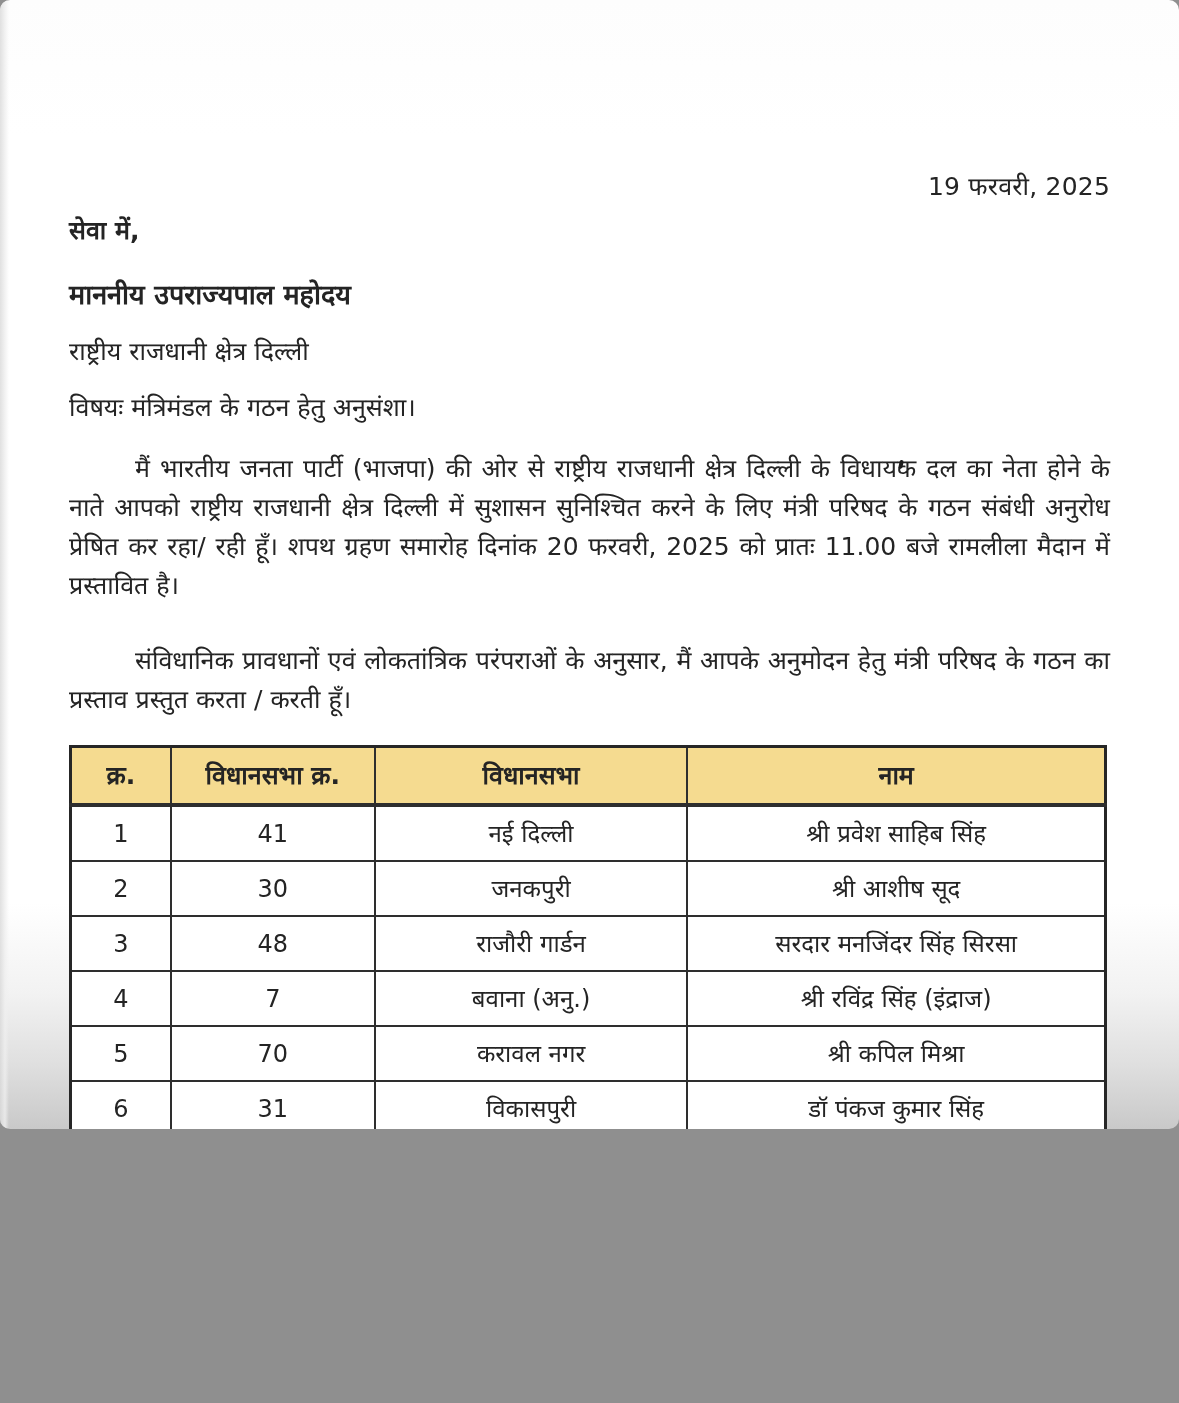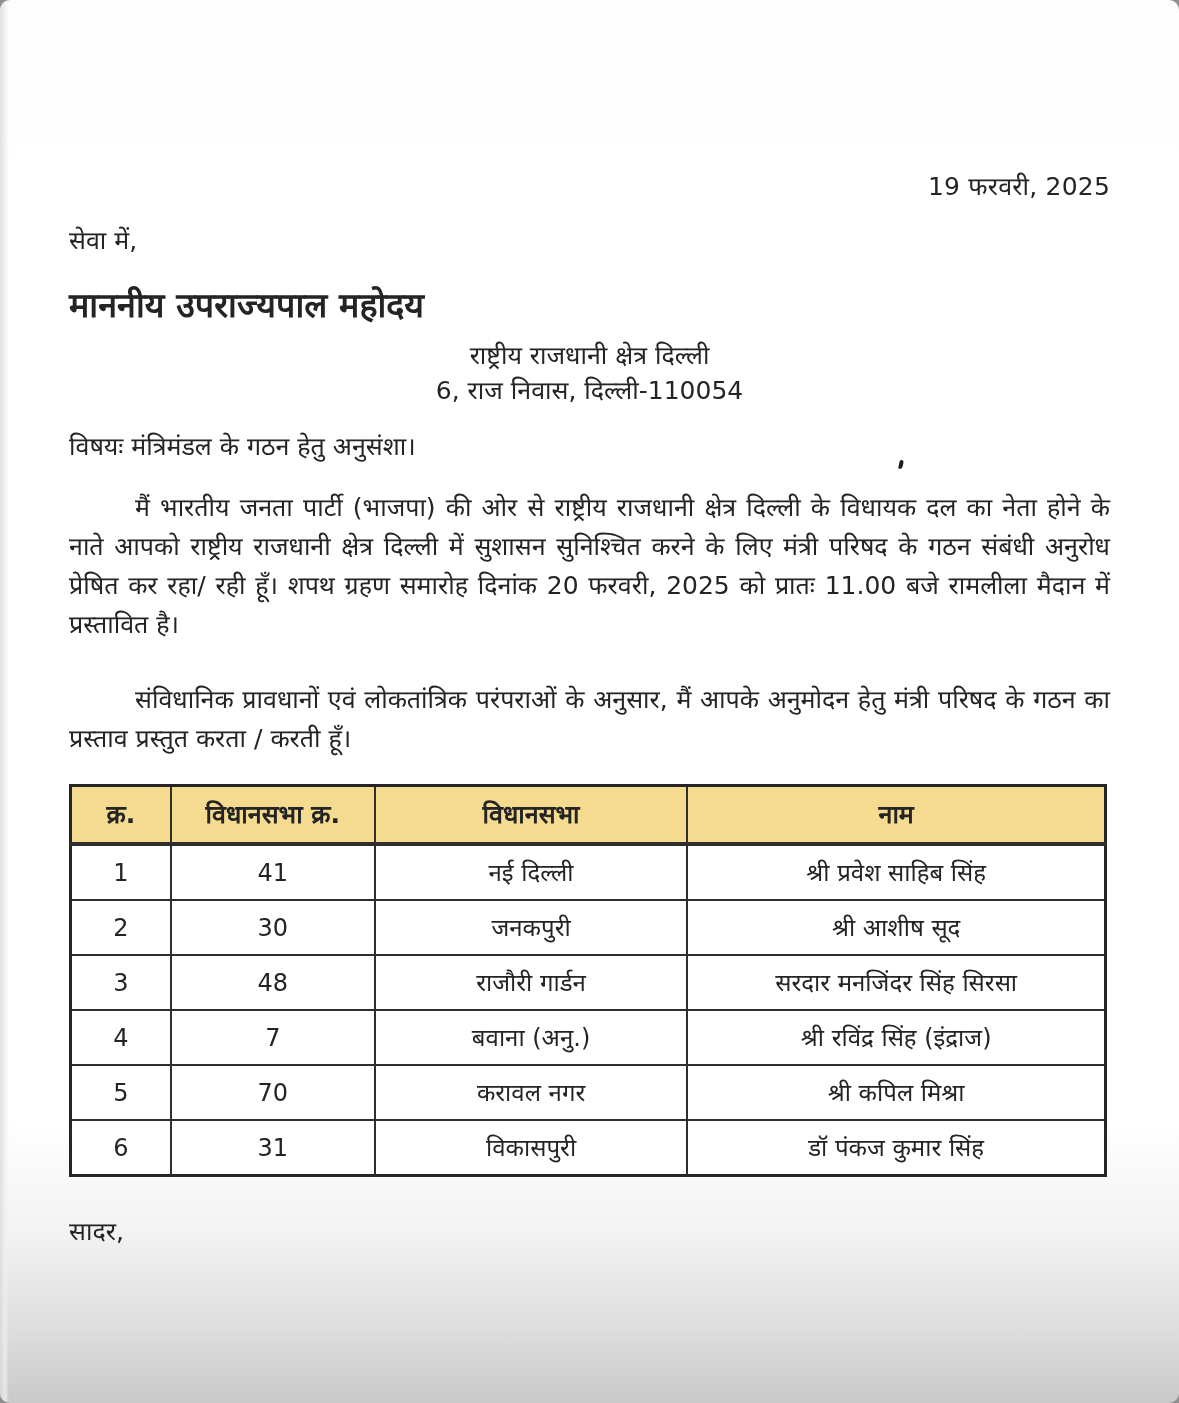--- a/index.html
+++ b/index.html
@@ -6,21 +6,21 @@
     margin: 0;
     padding: 0;
     width: 1179px;
     height: 1403px;
     background: #8f8f8f;
     font-family: "DejaVu Sans", "Liberation Sans", sans-serif;
   }
   .page {
     position: relative;
     width: 1179px;
-    height: 1403px;
+    height: 1129px;
     border-radius: 10px;
     overflow: hidden;
     color: #242424;
     background:
       linear-gradient(180deg,
         #fdfdfd 0%,
         #ffffff 12%,
         #ffffff 80%,
         #f2f2f2 88%,
         #e0e0e0 94%,
@@ -41,31 +41,31 @@
     padding: 0 69px;
     font-size: 25px;
     line-height: 30px;
   }
   .date-line {
     margin-top: 172px;
     text-align: right;
     letter-spacing: .2px;
   }
   .seva {
-    margin-top: 24px;
+    margin-top: 14px;
+    font-weight: bold;
   }
   .recipient-name {
     margin-top: 34px;
     font-weight: bold;
-    font-size: 34px;
+    font-size: 27px;
   }
   .addr {
-    margin-top: 18px;
+    margin-top: 24px;
     line-height: 35px;
-    text-align: center;
   }
   .subject {
     margin-top: 24px;
   }
   .greeting {
     margin-top: 30px;
   }
   p.body-para {
     margin: 0;
     margin-top: 26px;
@@ -136,21 +136,20 @@
 <div class="page">
   <div class="content">
 
     <div class="date-line">19 फरवरी, 2025</div>
 
     <div class="seva">सेवा में,</div>
 
     <div class="recipient-name">माननीय उपराज्यपाल महोदय</div>
     <div class="addr">
       <div>राष्ट्रीय राजधानी क्षेत्र दिल्ली</div>
-      <div>6, राज निवास, दिल्ली-110054</div>
     </div>
 
     <div class="subject">विषयः मंत्रिमंडल के गठन हेतु अनुसंशा।</div>
 
 
     <p class="body-para">मैं भारतीय जनता पार्टी (भाजपा) की ओर से राष्ट्रीय राजधानी क्षेत्र दिल्ली के विधायक दल का नेता होने के नाते आपको राष्ट्रीय राजधानी क्षेत्र दिल्ली में सुशासन सुनिश्चित करने के लिए मंत्री परिषद के गठन संबंधी अनुरोध प्रेषित कर रहा/ रही हूँ। शपथ ग्रहण समारोह दिनांक 20 फरवरी, 2025 को प्रातः 11.00 बजे रामलीला मैदान में प्रस्तावित है।</p>
 
     <p class="body-para second">संविधानिक प्रावधानों एवं लोकतांत्रिक परंपराओं के अनुसार, मैं आपके अनुमोदन हेतु मंत्री परिषद के गठन का प्रस्ताव प्रस्तुत करता / करती हूँ।</p>
 
 

